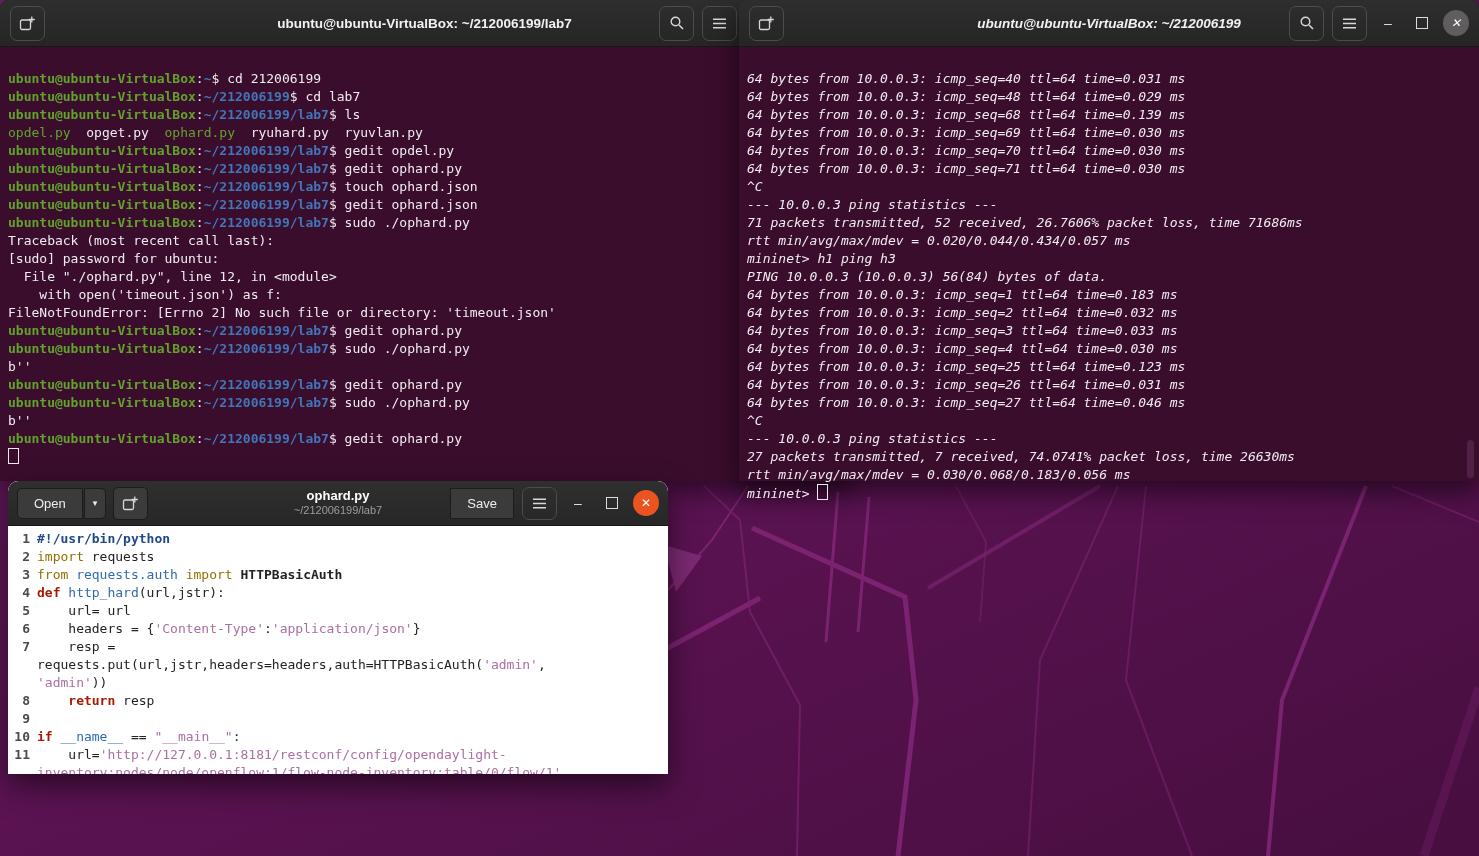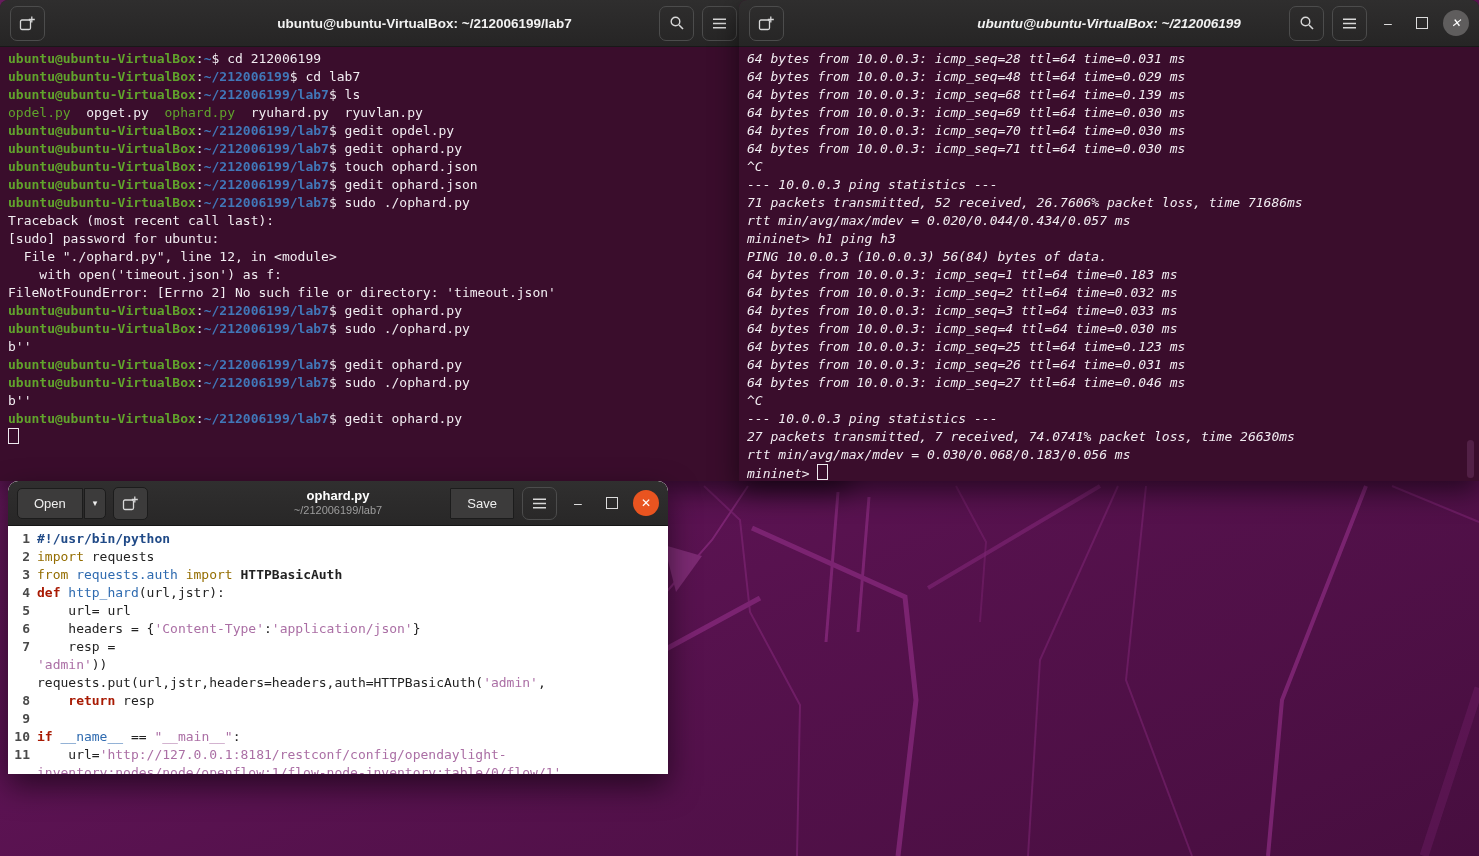--- a/index.html
+++ b/index.html
@@ -34,21 +34,21 @@
   .wc{width:26px;height:26px;border-radius:50%;display:flex;align-items:center;
       justify-content:center;color:#dcdcdc;font-size:14px;flex:none;}
   .wc.close-term{background:#5f5d5d;color:#fff;font-size:12px;}
   .wc.close-gedit{background:#e95420;color:#fff;font-size:12px;}
   .maxbox{width:10px;height:10px;border:1.5px solid #dcdcdc;display:inline-block;}
   .right-group{margin-left:auto;display:flex;align-items:center;gap:8px;}
   
   .tout{
     padding:3px 8px;font-family:"DejaVu Sans Mono",monospace;
     font-size:13px;line-height:18px;color:#f1ecf1;
-    overflow:hidden;height:430px;
+    overflow:hidden;height:430px;margin-top:20px;
   }
   .tline{height:18px;white-space:pre;}
   .s-u{color:#61a32c;font-weight:bold;}
   .s-p{color:#4177b8;font-weight:bold;}
   .s-w{color:#f1ecf1;}
   .s-g{color:#61a32c;}
   .s-cursor{display:inline-block;width:9px;height:14px;border:1.5px solid #efe9ef;vertical-align:-2px;}
   .scroll-thumb{position:absolute;width:7px;border-radius:4px;background:#522046;}
   #thumb-left{right:1px;top:72px;height:395px;}
   #thumb-right{right:5px;top:440px;height:38px;}
@@ -209,21 +209,21 @@
         </div>
       <div class="wc">
           <span class="maxbox"></span>
         </div>
       <div class="wc close-term">
           <span>✕</span>
         </div>
     </div>
   </div>
   <div class="tout">
-      <div class="tline"><span class="s-w">64 bytes from 10.0.0.3: icmp_seq=28 ttl=64 time=0.031 ms</span></div>
+      <div class="tline"><span class="s-w">64 bytes from 10.0.0.3: icmp_seq=40 ttl=64 time=0.031 ms</span></div>
       <div class="tline"><span class="s-w">64 bytes from 10.0.0.3: icmp_seq=48 ttl=64 time=0.029 ms</span></div>
       <div class="tline"><span class="s-w">64 bytes from 10.0.0.3: icmp_seq=68 ttl=64 time=0.139 ms</span></div>
       <div class="tline"><span class="s-w">64 bytes from 10.0.0.3: icmp_seq=69 ttl=64 time=0.030 ms</span></div>
       <div class="tline"><span class="s-w">64 bytes from 10.0.0.3: icmp_seq=70 ttl=64 time=0.030 ms</span></div>
       <div class="tline"><span class="s-w">64 bytes from 10.0.0.3: icmp_seq=71 ttl=64 time=0.030 ms</span></div>
       <div class="tline"><span class="s-w">^C</span></div>
       <div class="tline"><span class="s-w">--- 10.0.0.3 ping statistics ---</span></div>
       <div class="tline"><span class="s-w">71 packets transmitted, 52 received, 26.7606% packet loss, time 71686ms</span></div>
       <div class="tline"><span class="s-w">rtt min/avg/max/mdev = 0.020/0.044/0.434/0.057 ms</span></div>
       <div class="tline"><span class="s-w">mininet&gt; h1 ping h3</span></div>
@@ -302,25 +302,25 @@
       <div class="erow">
         <span class="egut">6</span>
         <span class="ecode"><span class="e-d">    headers = {</span><span class="e-ks">'Content-Type'</span><span class="e-d">:</span><span class="e-ks">'application/json'</span><span class="e-d">}</span></span>
       </div>
       <div class="erow">
         <span class="egut">7</span>
         <span class="ecode"><span class="e-d">    resp =</span></span>
       </div>
       <div class="erow">
         <span class="egut"></span>
+        <span class="ecode"><span class="e-d">requests.put(url,jstr,headers=headers,auth=HTTPBasicAuth(</span><span class="e-ks">'admin'</span><span class="e-d">,</span></span>
+      </div>
+      <div class="erow">
+        <span class="egut"></span>
         <span class="ecode"><span class="e-ks">'admin'</span><span class="e-d">))</span></span>
-      </div>
-      <div class="erow">
-        <span class="egut"></span>
-        <span class="ecode"><span class="e-d">requests.put(url,jstr,headers=headers,auth=HTTPBasicAuth(</span><span class="e-ks">'admin'</span><span class="e-d">,</span></span>
       </div>
       <div class="erow">
         <span class="egut">8</span>
         <span class="ecode"><span class="e-d">    </span><span class="e-kk">return</span><span class="e-d"> resp</span></span>
       </div>
       <div class="erow">
         <span class="egut">9</span>
         <span class="ecode"></span>
       </div>
       <div class="erow">

